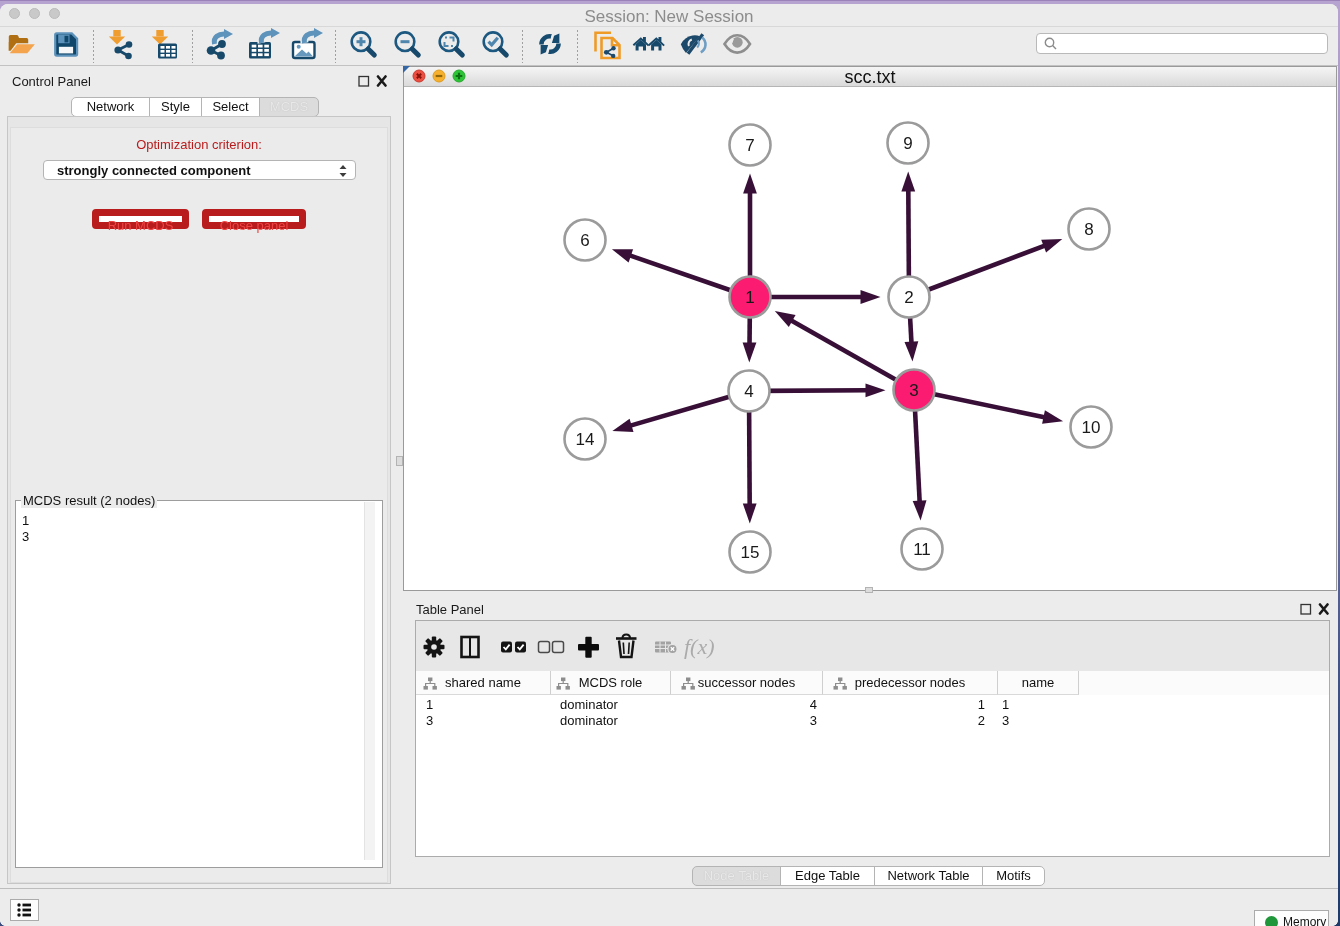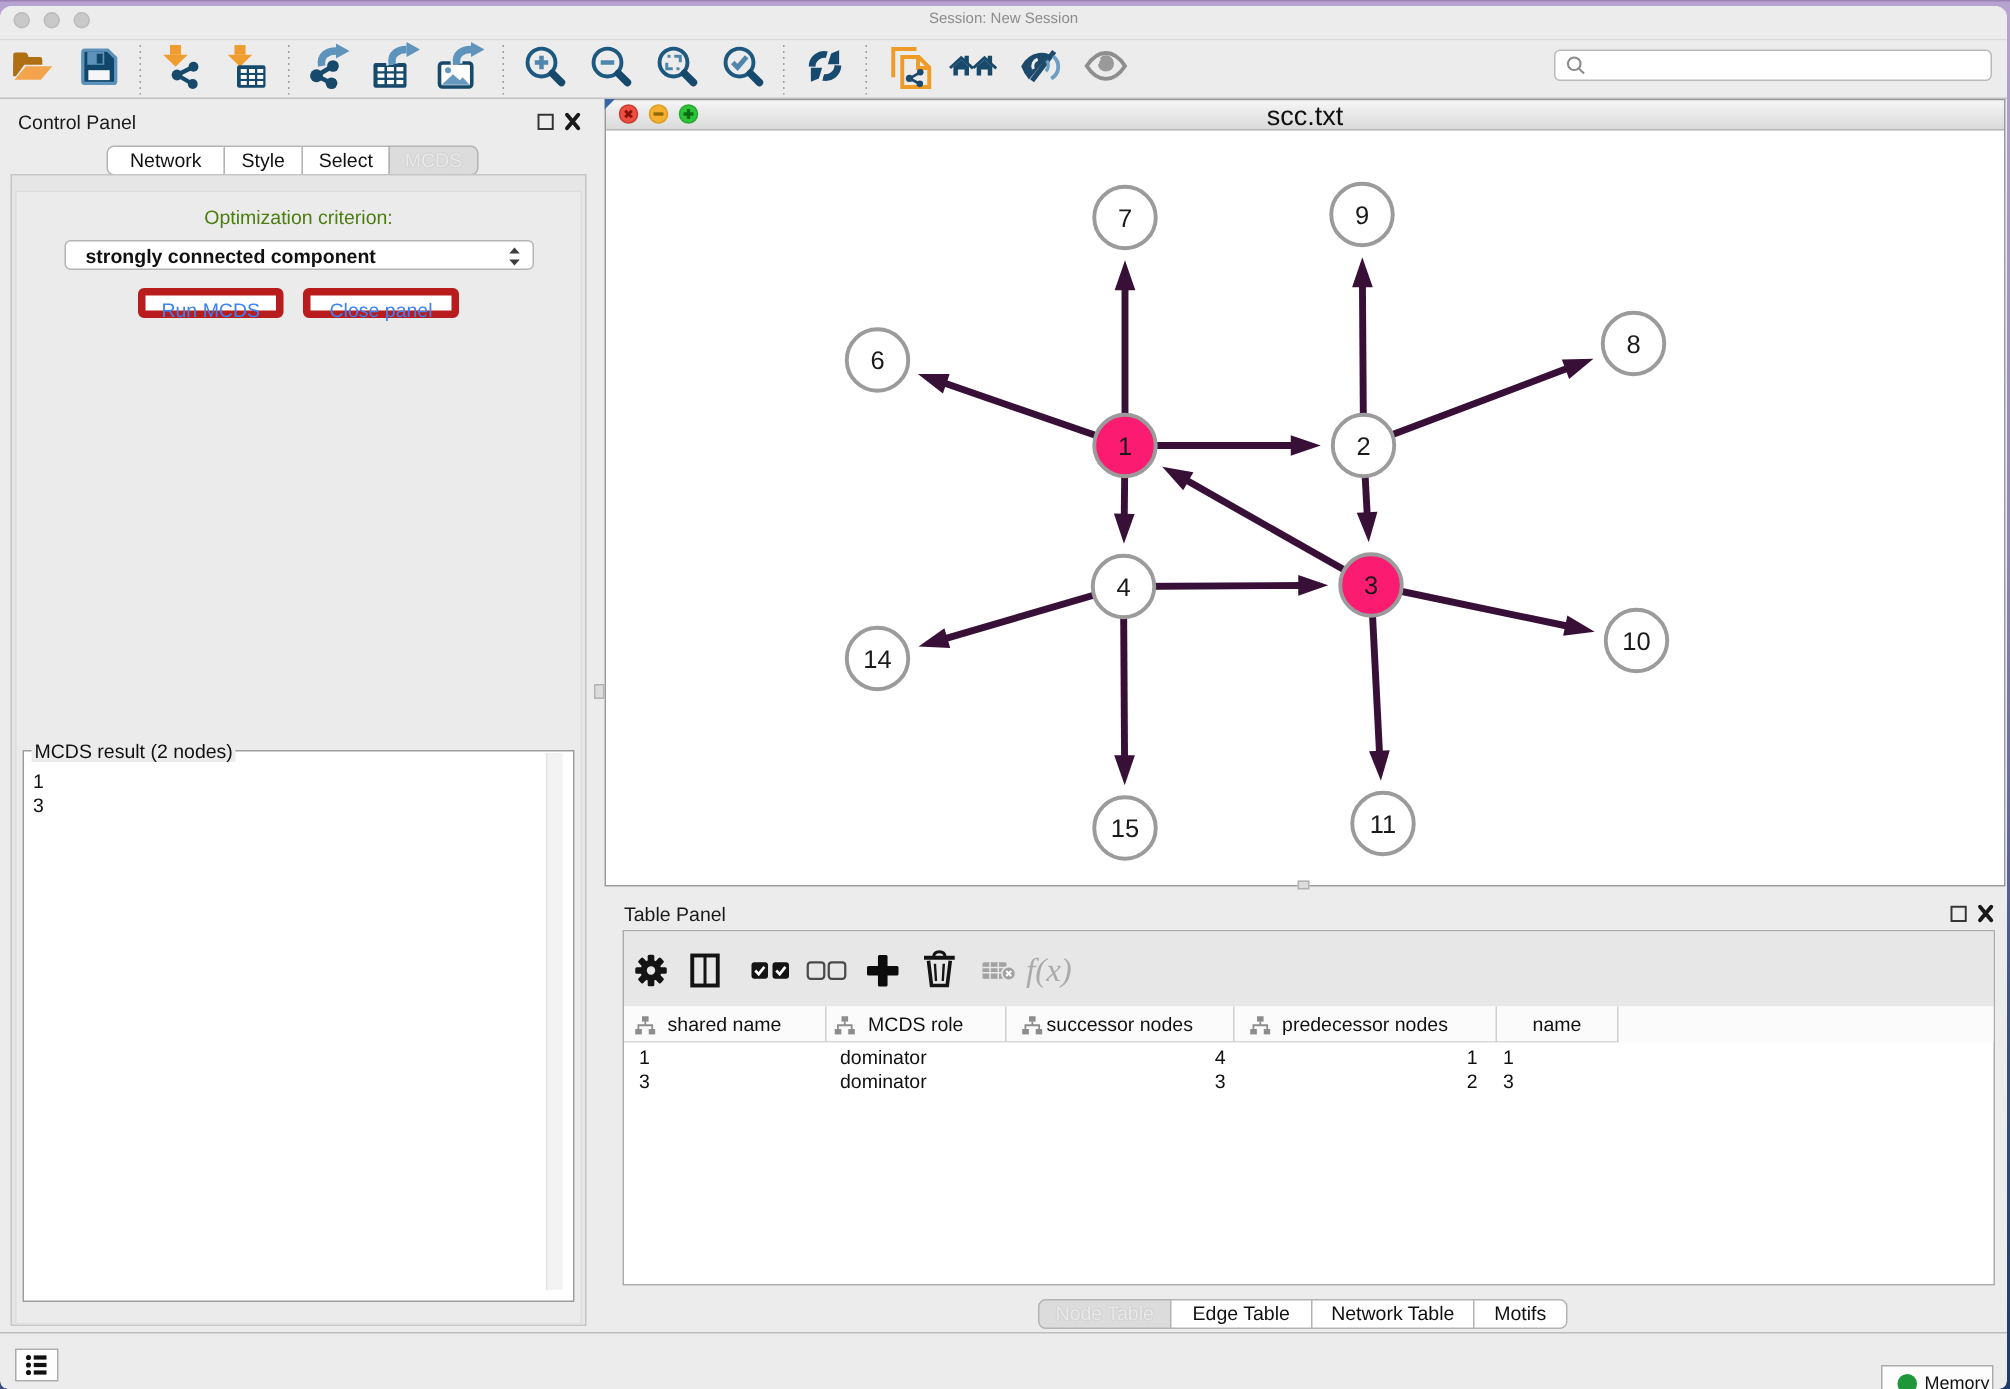--- a/index.html
+++ b/index.html
@@ -9,21 +9,21 @@
     background:linear-gradient(#b7a3cf 0%, #8f86b4 40%, #3d4f83 75%, #1d3a69 100%); }
   #win { position:absolute; left:0; top:4px; width:1338px; height:922px;
     background:#ececec; border-radius:8px 8px 0 0; }
   .abs { position:absolute; }
 
   #titlebar { position:absolute; left:0; top:0; width:100%; height:23px;
     border-bottom:1px solid #d8d8d8; border-radius:8px 8px 0 0; background:#ececec;}
   .tl { position:absolute; top:4px; width:11px; height:11px; border-radius:50%;
     background:#c9c9c9; border:1px solid #bbb; }
   #wtitle { position:absolute; top:3px; left:0; width:100%; text-align:center;
-    font-size:10px; color:#8c8c8c; }
+    font-size:17px; color:#8c8c8c; }
 
   #toolbar { position:absolute; left:0; top:23px; width:100%; height:39px;
     background:#ececec; border-bottom:1px solid #c2c2c2; }
   .vsep { position:absolute; top:3px; height:33px; width:1px;
     background-image:linear-gradient(#9f9f9f 40%, rgba(0,0,0,0) 0%);
     background-size:1px 4px; }
   #search { position:absolute; left:1036px; top:6px; width:292px; height:21px;
     background:#fff; border:1px solid #b9b9b9; border-radius:4px; }
 
   #cpanel { position:absolute; left:0; top:62px; width:397px; height:822px; background:#ececec; }
@@ -34,22 +34,22 @@
     text-align:center; line-height:18px; margin-left:-1px; position:relative; }
   .tab.first { border-radius:5px 0 0 5px; }
   .tab.last { border-radius:0 5px 5px 0; }
   .tab.sel { background:#dcdcdc; color:#e9e9e9; text-shadow:0 0 1px rgba(150,150,150,0.5); }
 
   #cpcontent { position:absolute; left:7px; top:50px; width:384px; height:768px;
     background:#e6e6e6; border:1px solid #c6c6c6; }
   #cpinner { position:absolute; left:2px; top:10px; width:378px; height:756px;
     background:#ebebeb; border:1px solid #ddd; }
 
-  .btn { position:absolute; background:#fff; border:5px solid #b91c1c; border-radius:4px;
-    font-size:13px; color:#3b82f6; text-align:center; }
+  .btn { position:absolute; background:#fff; border:7px solid #b91c1c; border-radius:4px;
+    font-size:13px; color:#ef4444; text-align:center;margin-top:17px; }
 
   #mcds { position:absolute; left:15px; top:434px; width:368px; height:368px;
     border:1px solid #9d9d9d; background:#fff; }
   #mcdsleg { position:absolute; left:21px; top:427px; font-size:13px; color:#111;
     background:#ebebeb; padding:0 2px; }
 
   #netwin { position:absolute; left:403px; top:62px; width:934px; height:525px;
     border:1px solid #9a9a9a; background:#fff; }
   #nettitle { position:absolute; left:0; top:0; width:100%; height:20px;
     background:linear-gradient(#f5f5f5,#dadada); border-bottom:1px solid #b5b5b5;
@@ -257,21 +257,21 @@
       <path d="M21 1.5 L28.5 10.5 M28.5 1.5 L21 10.5" stroke="#1a1a1a" stroke-width="2.6" stroke-linecap="round"></path>
     </svg>
     <div class="tabstrip" style="left:72px; top:31px;">
       <div class="tab first" style="width:79px;">Network</div>
       <div class="tab" style="width:53px;">Style</div>
       <div class="tab" style="width:59px;">Select</div>
       <div class="tab last sel" style="width:60px;">MCDS</div>
     </div>
     <div id="cpcontent">
       <div id="cpinner">
-        <div class="abs" style="left:0; top:9px; width:100%; text-align:center; font-size:13px; color:#4d7c0f;">Optimization criterion:</div>
+        <div class="abs" style="left:0; top:9px; width:100%; text-align:center; font-size:13px; color:#b91c1c;">Optimization criterion:</div>
         <div class="abs" style="left:32px; top:32px; width:313px; height:20px; background:#fff; border:1px solid #b4b4b4; border-radius:4px;font-weight:bold;">
           <span class="abs" style="left:13px; top:2px; font-size:13px; color:#111;">strongly connected component</span>
           <svg class="abs" width="12" height="16" style="right:6px; top:2px;" viewBox="0 0 12 16">
             <path d="M2.5 6 L6 2 L9.5 6 Z" fill="#3c3c3c"></path>
             <path d="M2.5 10 L6 14 L9.5 10 Z" fill="#3c3c3c"></path>
           </svg>
         </div>
         <div class="btn" style="left:81px; top:64px; width:97px; height:20px; line-height:19px;">Run MCDS</div>
         <div class="btn" style="left:191px; top:64px; width:104px; height:20px; line-height:19px;">Close panel</div>
       </div>

